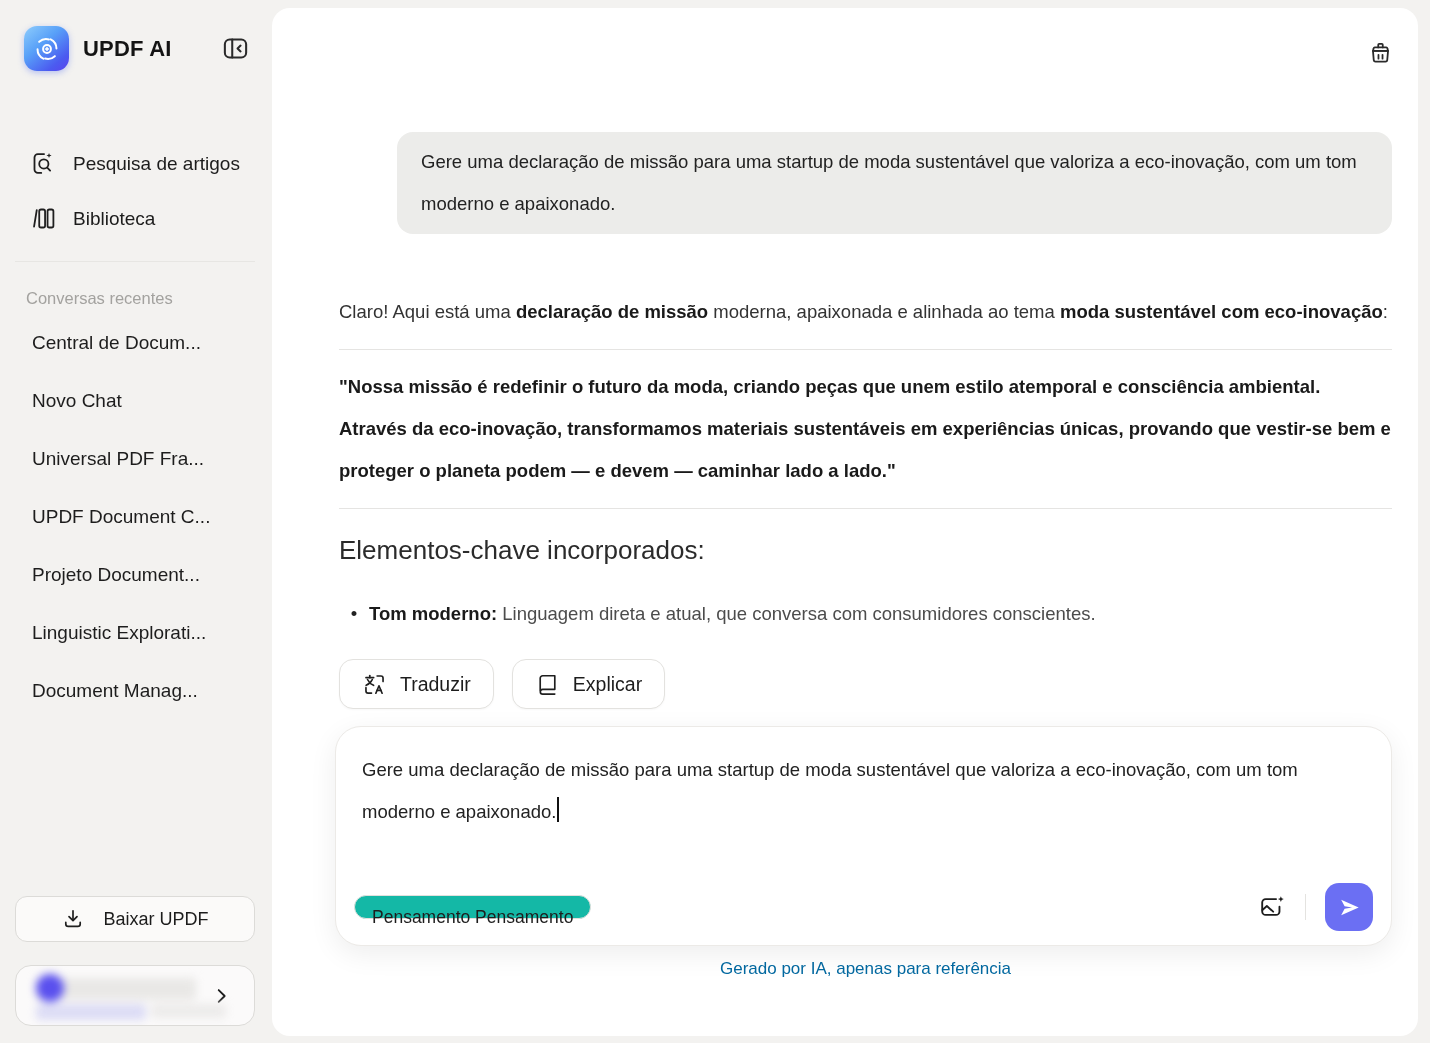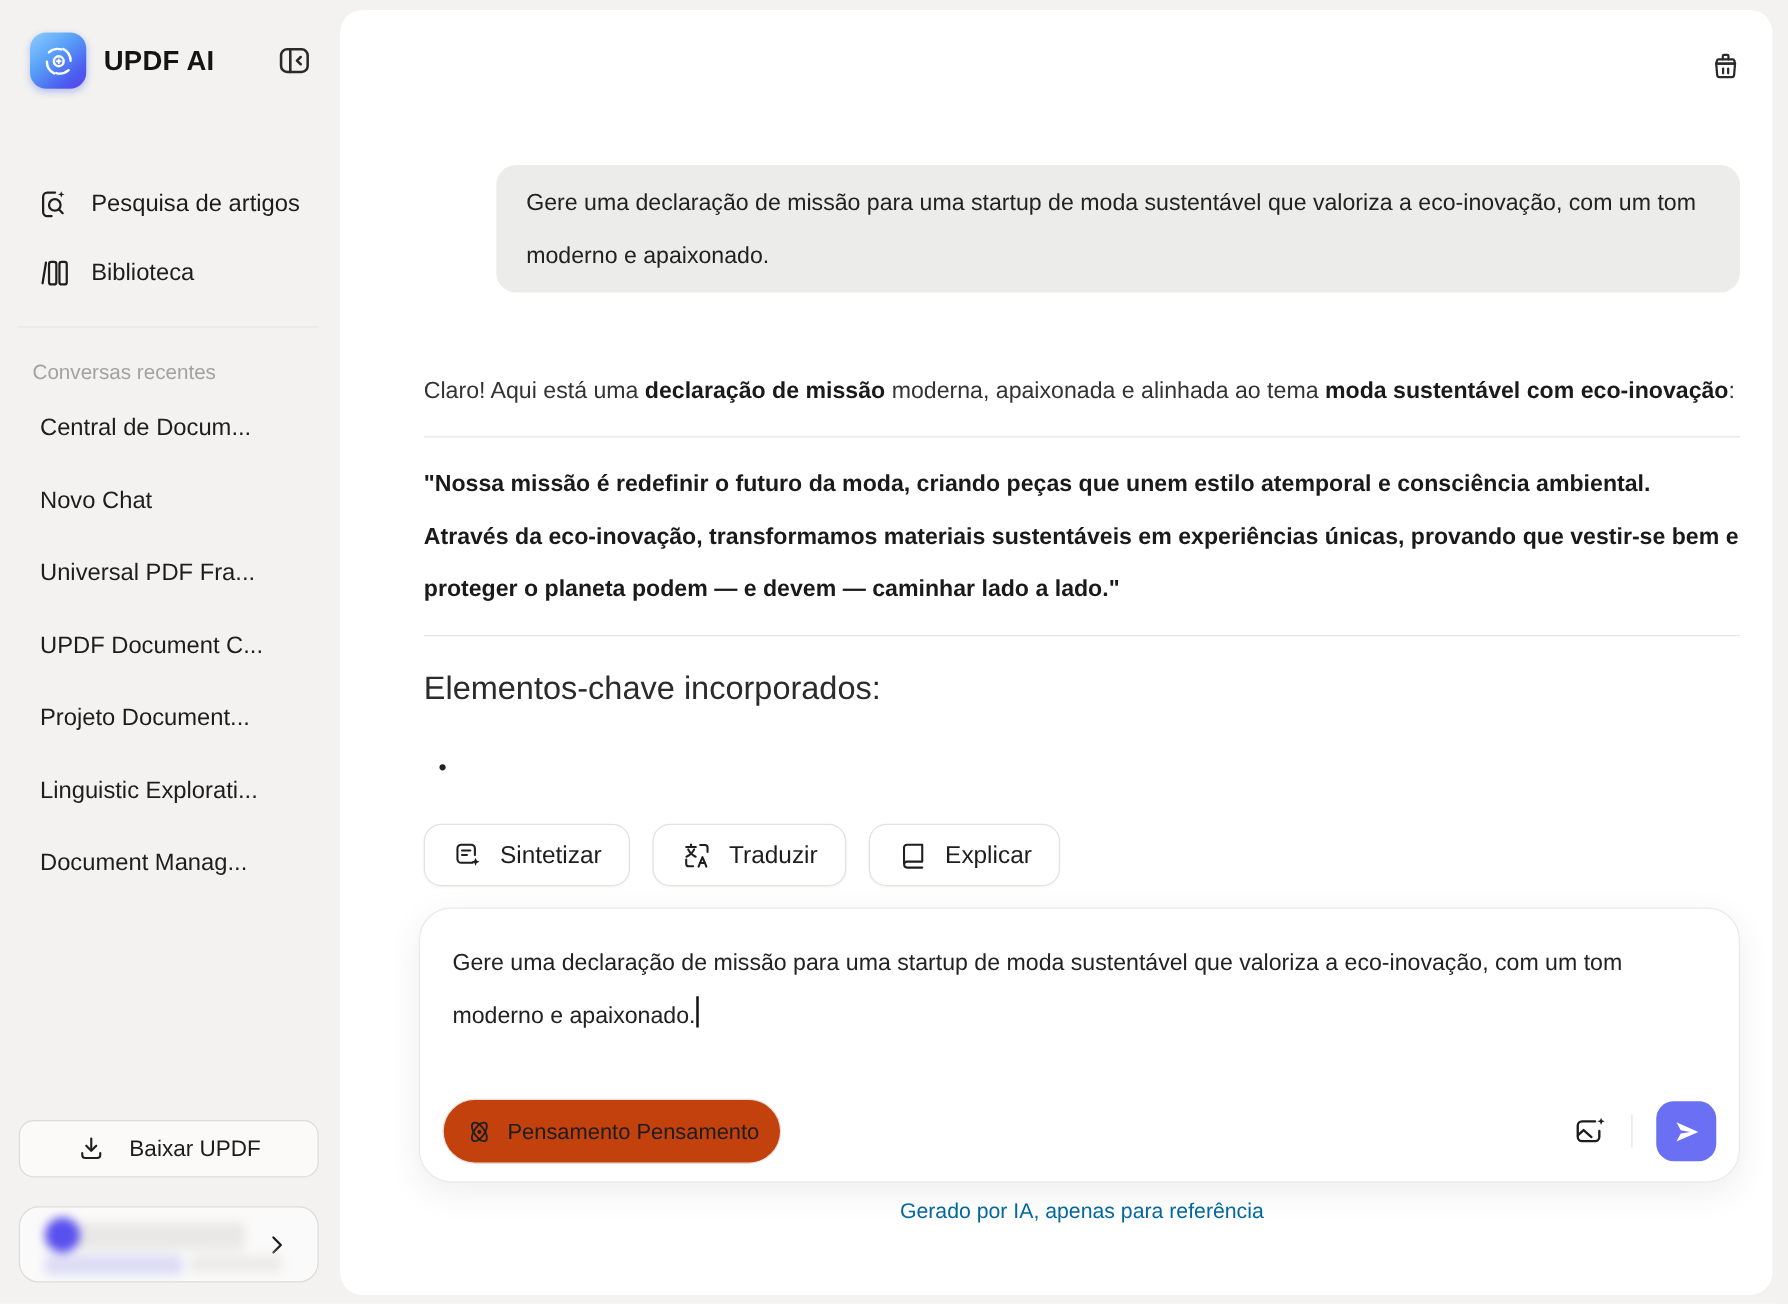--- a/index.html
+++ b/index.html
@@ -98,23 +98,23 @@
   .caret {
     display:inline-block; width:2px; height:25px; background:#111;
     vertical-align:-4px; margin-left:1px; animation:blink 1.1s steps(1) infinite;
   }
   @keyframes blink { 50% { opacity:0; } }
   .composer-bar {
     position:absolute; left:18px; right:18px; bottom:14px;
     display:flex; align-items:center;
   }
   .thinking-pill {
-    display:flex; align-items:center; gap:11px; height:52px; padding:0 17px;
-    border:1px solid #e1e0dd; border-radius:999px; background:#c2410c;
-    font-size:17.5px; color:#1d1d1d; cursor:pointer;
+    display:flex; align-items:center; gap:11px; height:24px; padding:0 17px;
+    border:1px solid #e1e0dd; border-radius:999px; background:#14b8a6;
+    font-size:17.5px; color:#1d1d1d; cursor:pointer;flex-direction:column;
   }
   .bar-spacer { flex:1; }
   .image-btn { cursor:pointer; color:#1d1d1d; }
   .v-divider { width:1px; height:26px; background:#e4e3e0; margin:0 19px; }
   .send-btn {
     width:48px; height:48px; border-radius:14px; background:#6b6ff3;
     display:flex; align-items:center; justify-content:center; cursor:pointer;
     border:none;
   }
 
@@ -230,32 +230,25 @@
       <hr class="md-divider">
 
       <p class="mission-quote">"Nossa missão é redefinir o futuro da moda, criando peças que unem estilo atemporal e consciência ambiental. Através da eco-inovação, transformamos materiais sustentáveis em experiências únicas, provando que vestir-se bem e proteger o planeta podem — e devem — caminhar lado a lado."</p>
 
       <hr class="md-divider">
 
       <h2 class="section-heading">Elementos-chave incorporados:</h2>
 
       <div class="bullet-row">
         <span class="bullet-dot">•</span>
+        <span><b>Tom moderno:</b><span> Linguagem direta e atual, que conversa com consumidores conscientes.</span></span>
       </div>
     </div>
 
     <div class="actions-row">
-      <button class="action-btn">
-        <svg width="25" height="25" viewBox="0 0 24 24" fill="none" stroke="#1f1f1f" stroke-width="1.6" stroke-linecap="round" stroke-linejoin="round">
-          <path d="M15.5 17.5H6.8a3 3 0 0 1-3-3V6.6a3 3 0 0 1 3-3h7.4a3 3 0 0 1 3 3v5"></path>
-          <path d="M7.3 8h6.4M7.3 11.5h3.8"></path>
-          <path d="M17.7 13.6l.9 2.2 2.2.9-2.2.9-.9 2.2-.9-2.2-2.2-.9 2.2-.9z" fill="#1f1f1f" stroke="none"></path>
-        </svg>
-        <span>Sintetizar</span>
-      </button>
       <button class="action-btn">
         <svg width="25" height="25" viewBox="0 0 24 24" fill="none" stroke="#1f1f1f" stroke-width="1.6" stroke-linecap="round" stroke-linejoin="round">
           <path d="M3.8 5.4h7.4"></path>
           <path d="M7.5 3.4v2"></path>
           <path d="M9.9 7.2c-1.2 2.6-3.5 4.6-5.9 5.6"></path>
           <path d="M5.3 7.2c1.2 2.6 3.4 4.6 5.8 5.6"></path>
           <path d="M14.5 3.8h3.7a2 2 0 0 1 2 2v3.4"></path>
           <path d="M3.8 15v3.2a2 2 0 0 0 2 2h3.3"></path>
           <path d="M13.3 20.4l3-7.2 3 7.2"></path>
           <path d="M14.5 17.6h3.7"></path>

